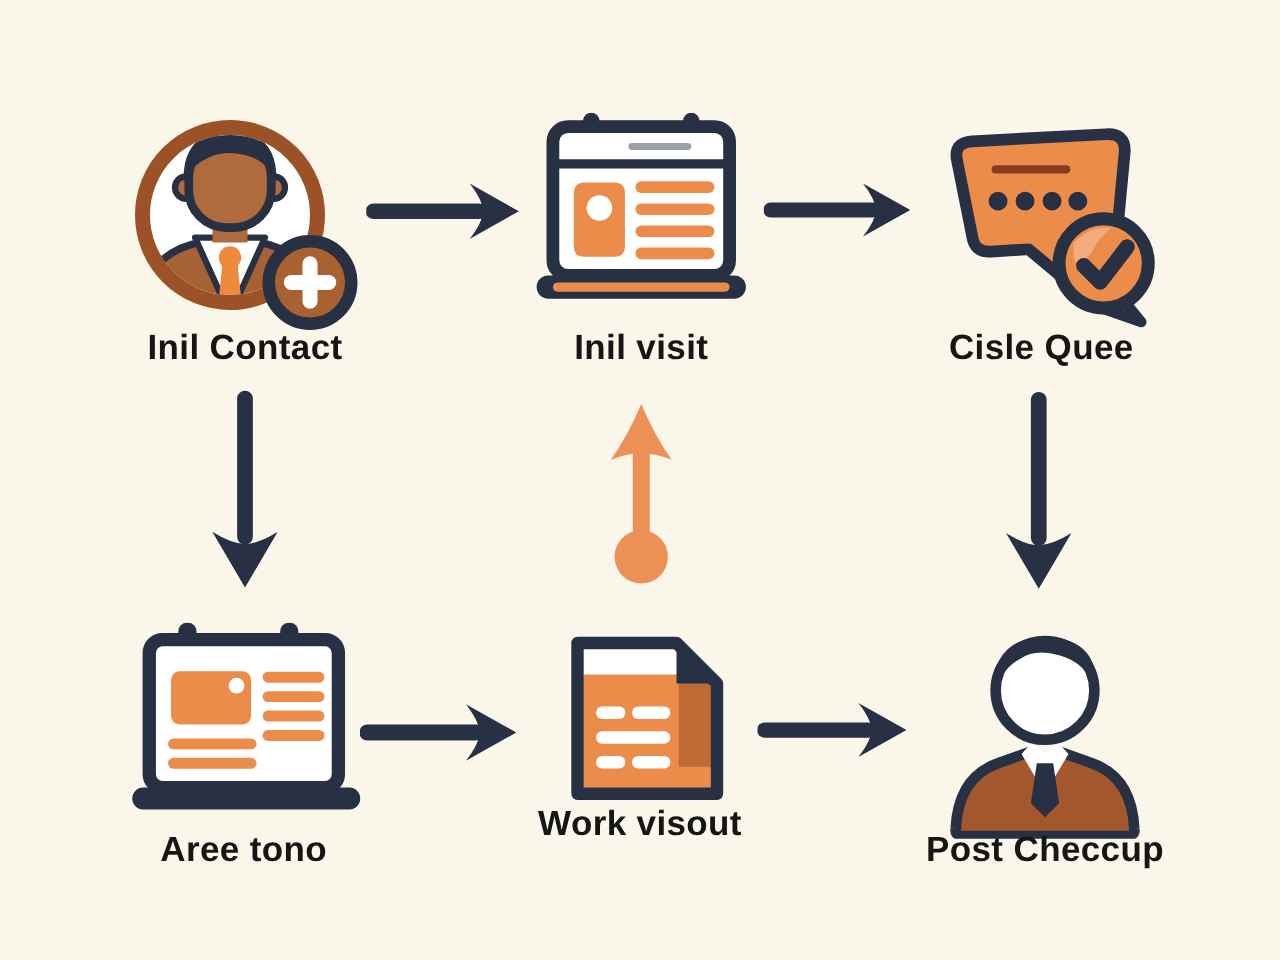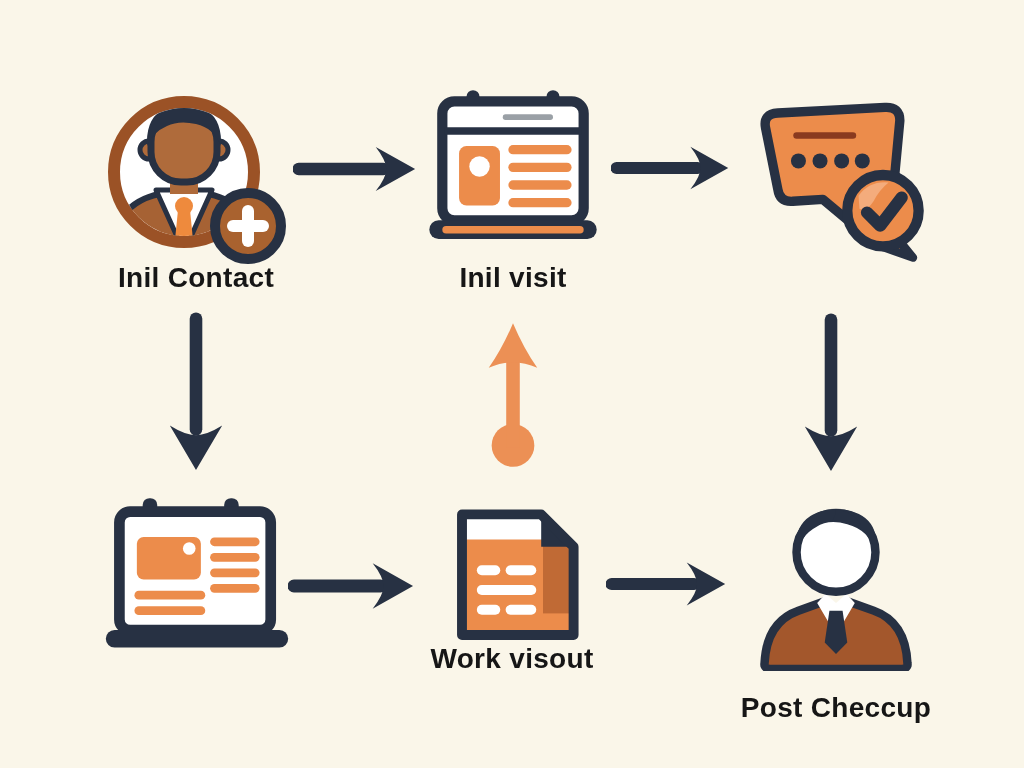--- a/index.html
+++ b/index.html
@@ -105,22 +105,24 @@
     <path d="M 24 182 Q 26 138 60 126 L 88 116 L 100 126 L 112 116 L 140 126 Q 174 138 176 182 Q 177 188 168 188 L 32 188 Q 23 188 24 182 Z" fill="var(--jacket_brown)" stroke="var(--navy)" stroke-width="9" stroke-linejoin="round"></path>
     <path d="M 80 118 L 100 152 L 120 118 L 111 108 L 100 118 L 89 108 Z" fill="#ffffff"></path>
     <path d="M 93 126 L 107 126 L 112 160 L 100 172 L 88 160 Z" fill="var(--navy)"></path>
     <circle cx="100" cy="64" r="42" fill="#ffffff" stroke="var(--navy)" stroke-width="9"></circle>
     <path d="M 57 68 Q 53 20 100 18 Q 147 20 143 64 Q 135 40 112 34 Q 92 28 79 37 Q 62 46 57 68 Z" fill="var(--navy)"></path>
     <path d="M 100 18 Q 120 22 126 34 Q 110 28 96 31 Q 100 24 100 18 Z" fill="var(--navy)"></path>
   </svg>
 
   <div class="step-label" style="left:51px;  top:262px;">Inil Contact</div>
   <div class="step-label" style="left:368px; top:262px;">Inil visit</div>
+  <div class="step-label" style="left:688px; top:262px;">Cisle Quee</div>
+  <div class="step-label" style="left:50px;  top:664px;">Aree tono</div>
   <div class="step-label" style="left:367px; top:643px;">Work visout</div>
-  <div class="step-label" style="left:691px; top:664px;margin-top:28px;">Post Checcup</div>
+  <div class="step-label" style="left:691px; top:664px;">Post Checcup</div>
 
   <svg class="arrow" style="left:293px; top:140px;" width="125" height="58" viewBox="0 0 130 58">
     <line x1="6" y1="29" x2="94" y2="29" stroke="var(--navy)" stroke-width="13" stroke-linecap="round"></line>
     <path d="M 127 29 L 86 6 Q 97 20 97 29 Q 97 38 86 52 Z" fill="var(--navy)"></path>
   </svg>
 
   <svg class="arrow" style="left:611px; top:139px;" width="120" height="58" viewBox="0 0 130 58">
     <line x1="6" y1="29" x2="94" y2="29" stroke="var(--navy)" stroke-width="13" stroke-linecap="round"></line>
     <path d="M 127 29 L 86 6 Q 97 20 97 29 Q 97 38 86 52 Z" fill="var(--navy)"></path>
   </svg>

